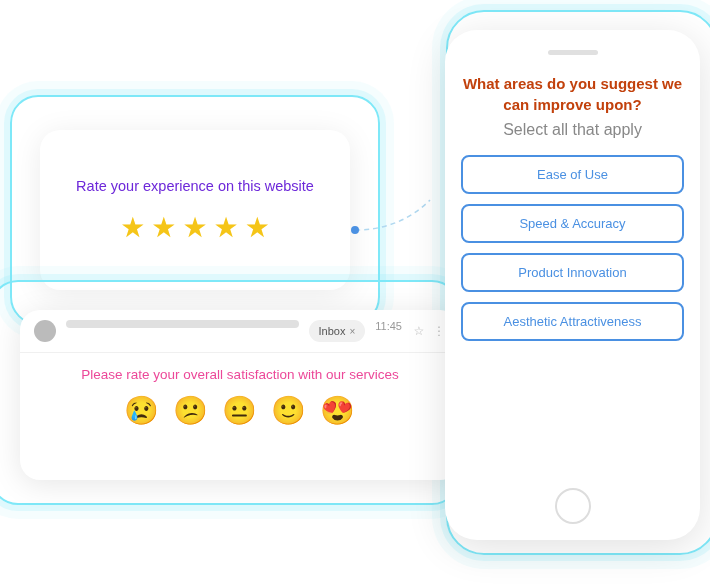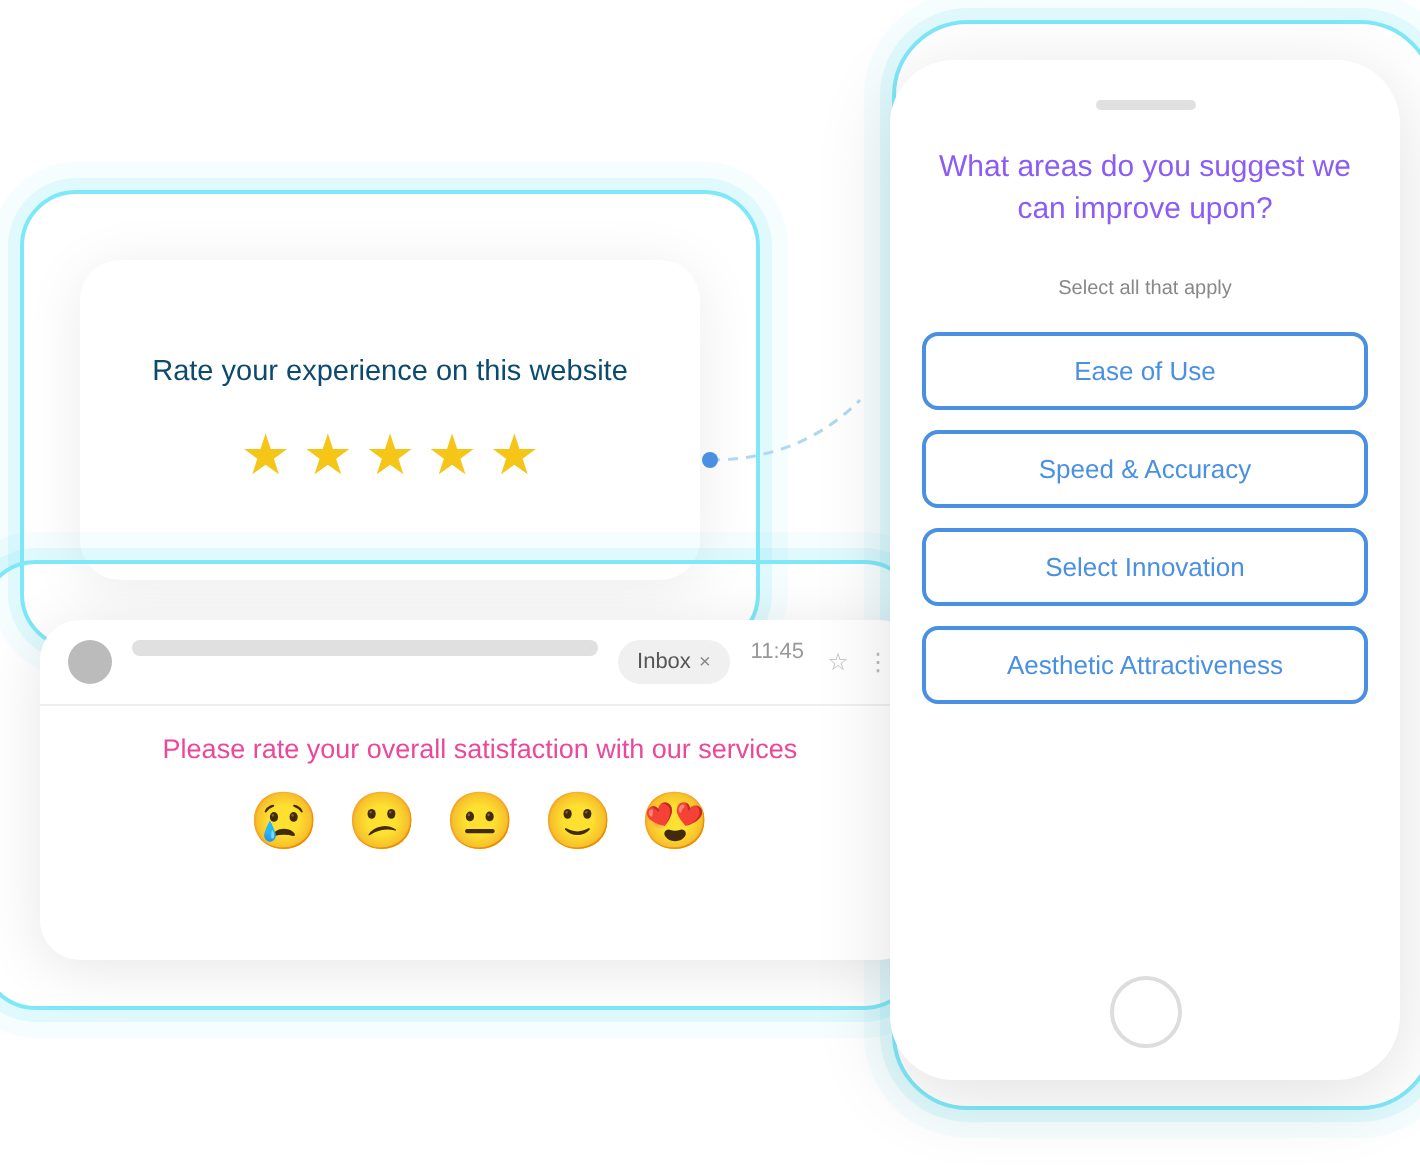--- a/index.html
+++ b/index.html
@@ -46,21 +46,21 @@
       height: 230px;
       border-radius: 28px;
       border: 2.5px solid #7ee8f8;
       box-shadow: 0 0 0 6px rgba(126,232,248,0.18), 0 0 0 14px rgba(126,232,248,0.08);
       z-index: 1;
       pointer-events: none;
     }
 
     .card-rate-text {
       font-size: 14.5px;
-      color: #0c4a6e;
+      color: #6d28d9;
       text-align: center;
       line-height: 1.4;
     }
     .stars {
       display: flex;
       gap: 6px;
     }
     .star {
       font-size: 28px;
     }
@@ -194,28 +194,28 @@
     }
     .phone-notch {
       width: 50px;
       height: 5px;
       background: #e0e0e0;
       border-radius: 3px;
       margin-bottom: 18px;
     }
     .phone-title {
       font-size: 15px;
-      font-weight: 400;
-      color: #8b5cf6;
+      font-weight: 700;
+      color: #c2410c;
       text-align: center;
       line-height: 1.4;
-      margin-bottom: 24px;
+      margin-bottom: 6px;
     }
     .phone-subtitle {
-      font-size: 10px;
+      font-size: 16px;
       color: #888;
       text-align: center;
       margin-bottom: 16px;
     }
     .phone-buttons {
       display: flex;
       flex-direction: column;
       gap: 10px;
       width: 100%;
     }
@@ -314,19 +314,19 @@
     </div>
   </div>
 
   <div class="card-phone">
     <div class="phone-notch"></div>
     <div class="phone-title">What areas do you suggest we can improve upon?</div>
     <div class="phone-subtitle">Select all that apply</div>
     <div class="phone-buttons">
       <button class="phone-btn">Ease of Use</button>
       <button class="phone-btn">Speed &amp; Accuracy</button>
-      <button class="phone-btn partial">Select Innovation</button>
+      <button class="phone-btn partial">Product Innovation</button>
       <button class="phone-btn partial">Aesthetic Attractiveness</button>
     </div>
     <div class="phone-bottom"></div>
   </div>
 
 </div>
 
 </body></html>

